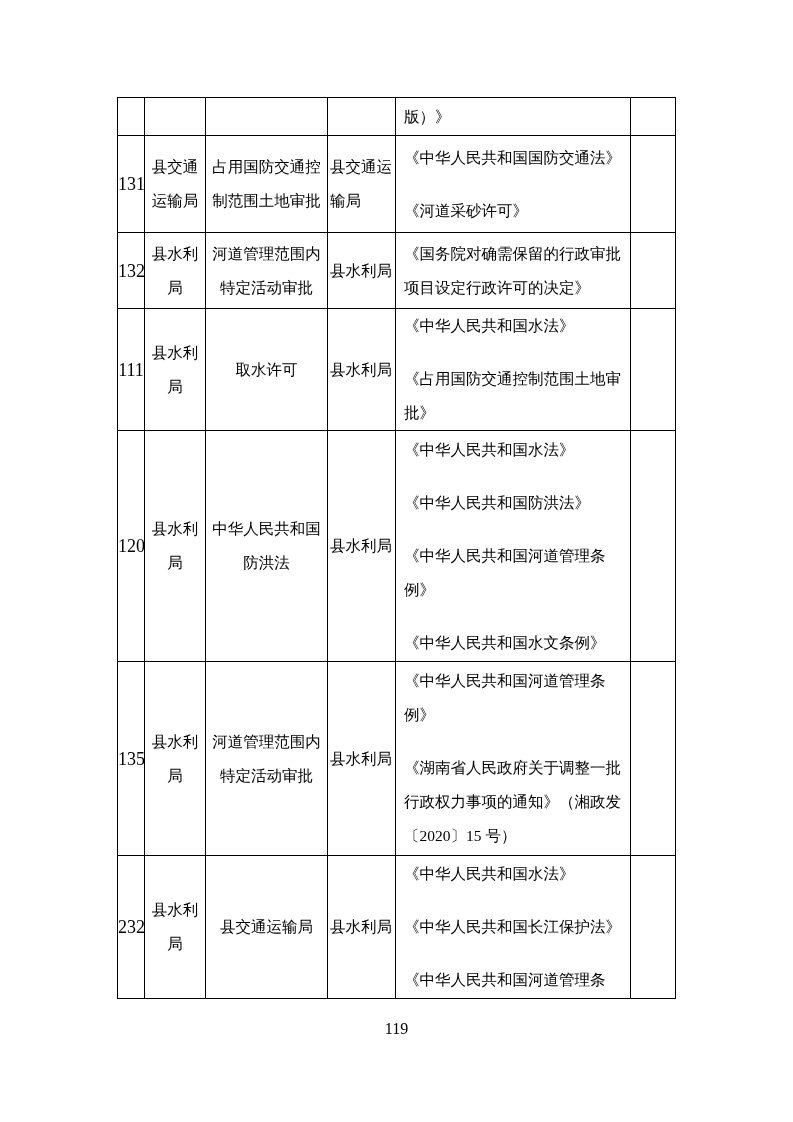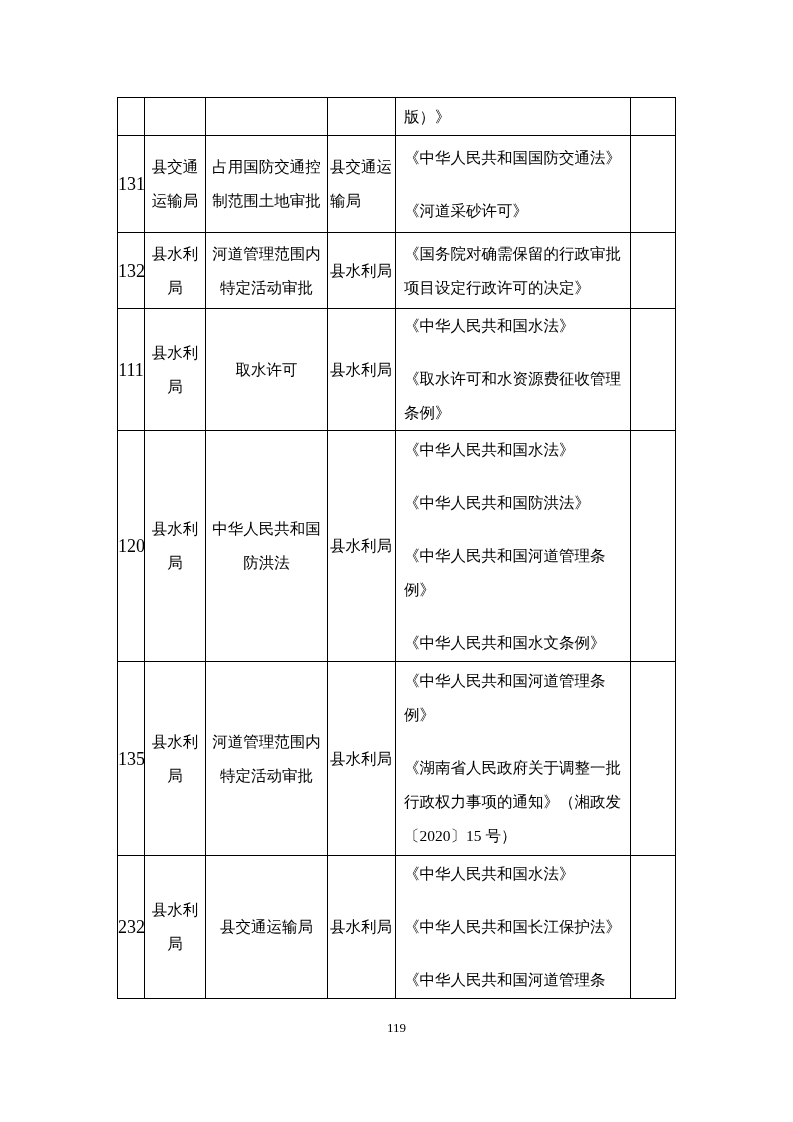--- a/index.html
+++ b/index.html
@@ -49,21 +49,21 @@
 
   p.law { margin: 0; }
   p.law + p.law { margin-top: 19px; }
 
   .footer {
     position: absolute;
     left: 0;
     right: 0;
     top: 1020px;
     text-align: center;
-    font-size: 13px;
+    font-size: 16px;
     font-family: "Liberation Serif", "DejaVu Serif", serif;
   }
 </style>
 </head>
 <body>
 
 <div class="page">
 
   <table class="doc-table">
     <colgroup>
@@ -109,21 +109,21 @@
       <td class="c-remark"></td>
     </tr>
 
     <tr>
       <td class="c-no">111</td>
       <td class="c-dept">县水利局</td>
       <td class="c-item">取水许可</td>
       <td class="c-impl">县水利局</td>
       <td class="c-basis">
             <p class="law">《中华人民共和国水法》</p>
-            <p class="law">《取水许可和水资源费征收管理条例》</p>
+            <p class="law">《占用国防交通控制范围土地审批》</p>
           </td>
       <td class="c-remark"></td>
     </tr>
 
     <tr>
       <td class="c-no">120</td>
       <td class="c-dept">县水利局</td>
       <td class="c-item">中华人民共和国防洪法</td>
       <td class="c-impl">县水利局</td>
       <td class="c-basis">

